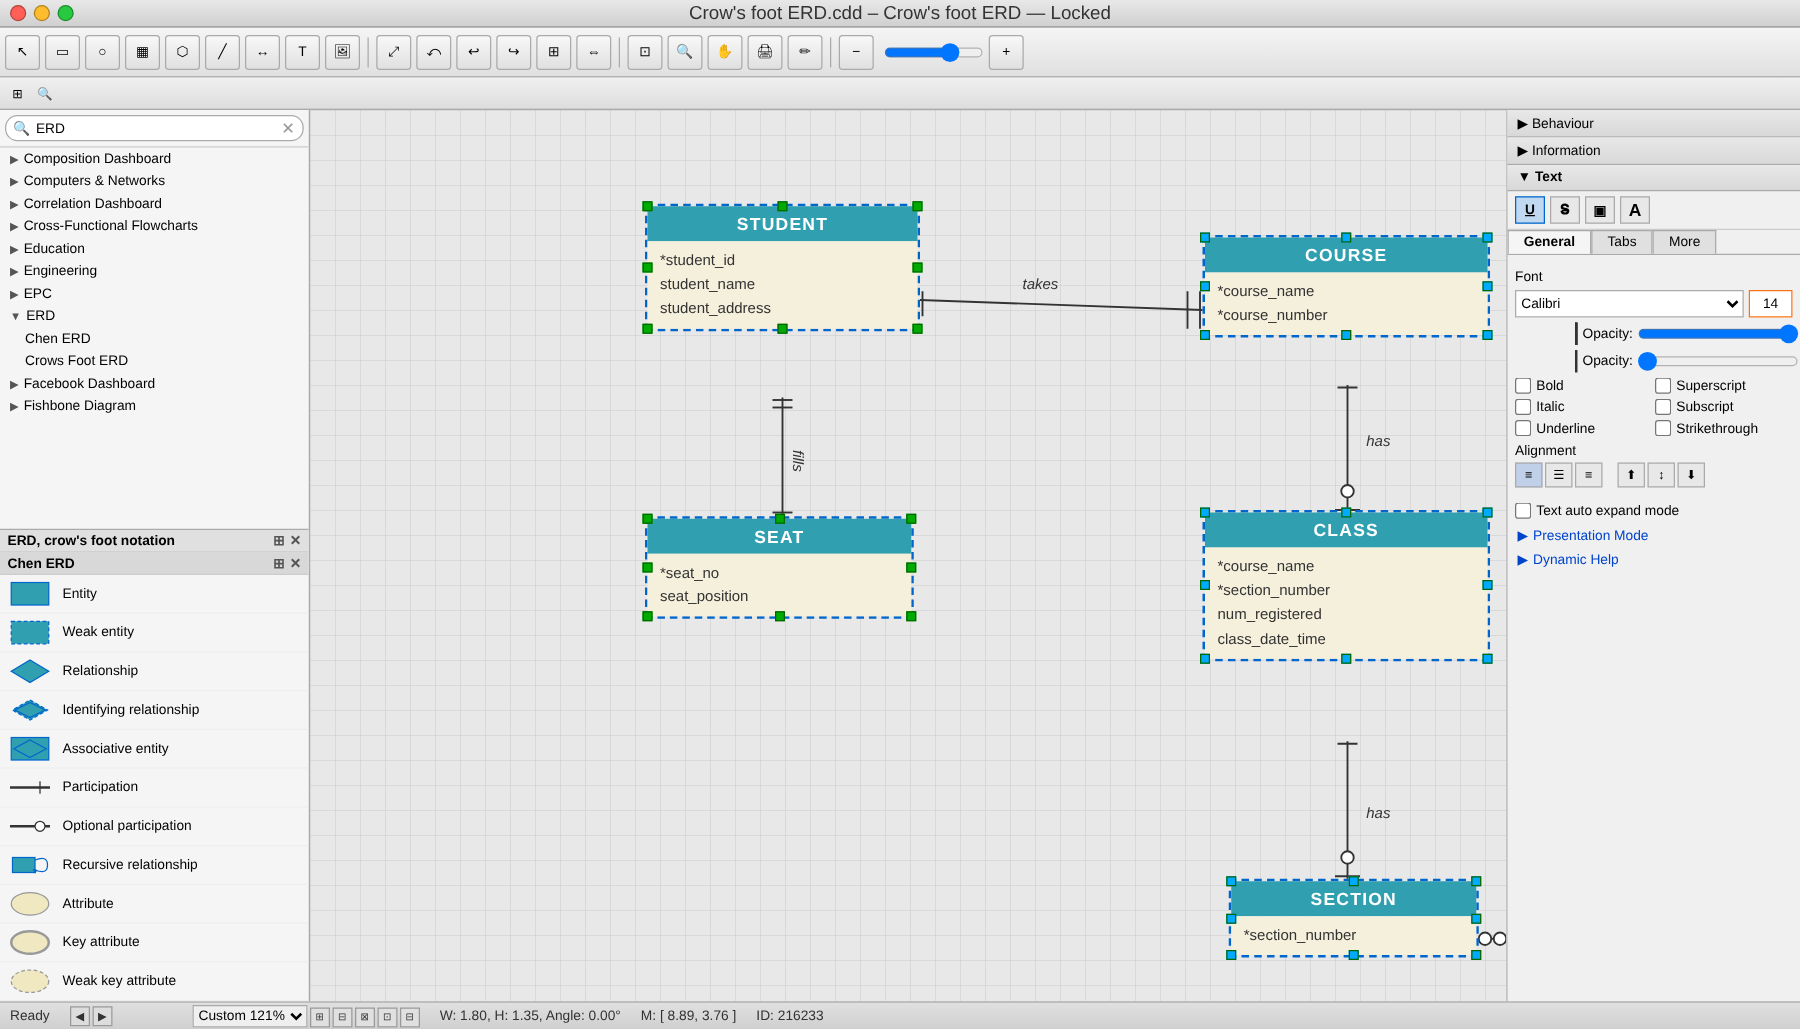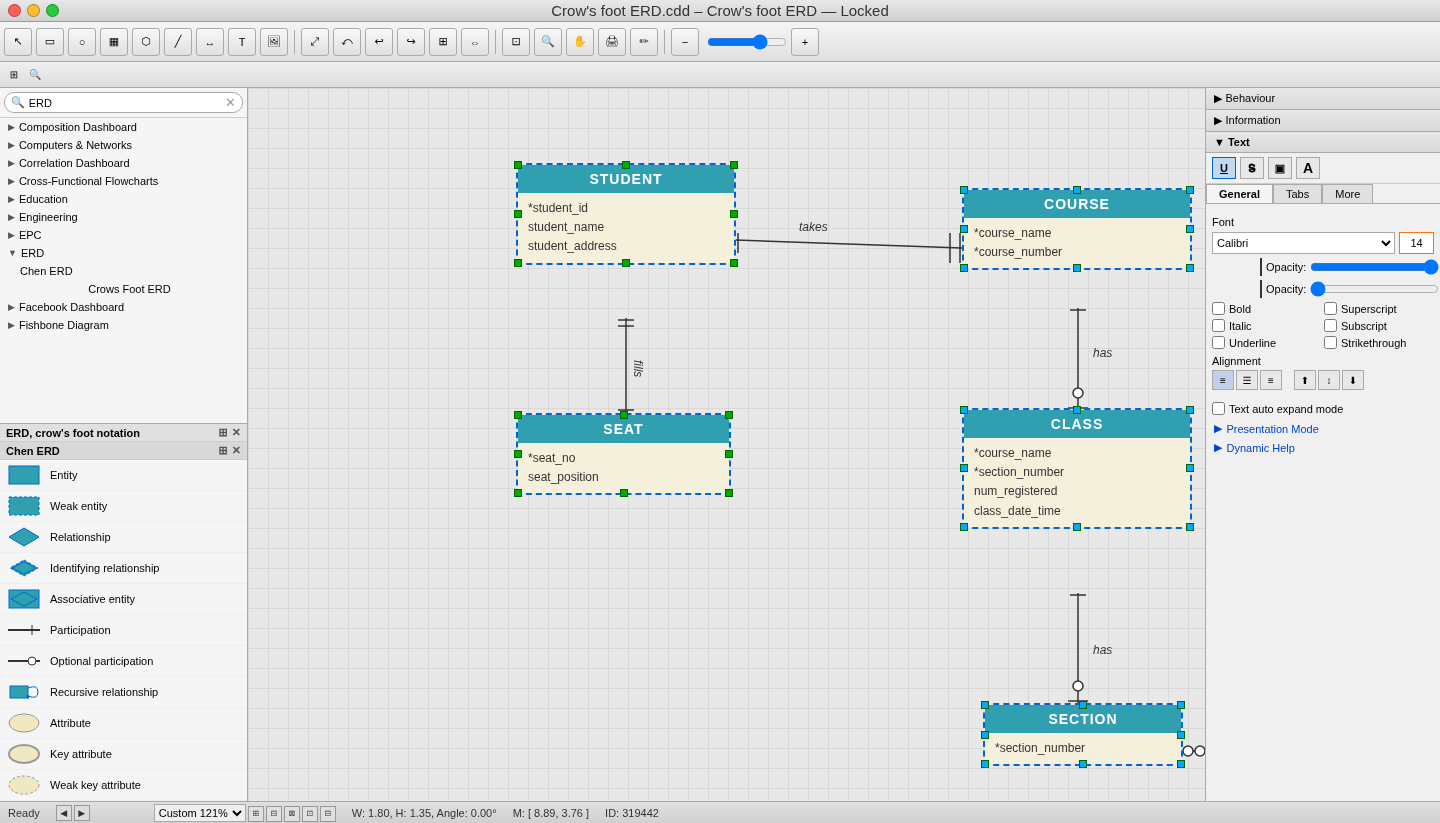--- a/index.html
+++ b/index.html
@@ -404,21 +404,21 @@
         <span class="arrow">▶</span>
         <span>EPC</span>
       </div>
       <div class="sidebar-item">
         <span class="arrow">▼</span>
         <span>ERD</span>
       </div>
       <div class="sidebar-item" style="padding-left:20px;">
         <span>Chen ERD</span>
       </div>
-      <div class="sidebar-item" style="padding-left:20px;justify-content:center;">
+      <div class="sidebar-item" style="padding-left:20px;">
         <span>Crows Foot ERD</span>
       </div>
       <div class="sidebar-item">
         <span class="arrow">▶</span>
         <span>Facebook Dashboard</span>
       </div>
       <div class="sidebar-item">
         <span class="arrow">▶</span>
         <span>Fishbone Diagram</span>
       </div>
@@ -570,21 +570,21 @@
 
       <line x1="935" y1="663" x2="1190" y2="663" stroke="#333" stroke-width="1.5"></line>
 
       <circle cx="940" cy="663" r="5" fill="white" stroke="#333" stroke-width="1.5"></circle>
       <circle cx="952" cy="663" r="5" fill="white" stroke="#333" stroke-width="1.5"></circle>
 
       <line x1="1188" y1="655" x2="1188" y2="671" stroke="#333" stroke-width="1.5"></line>
       <line x1="1178" y1="655" x2="1178" y2="671" stroke="#333" stroke-width="1.5"></line>
     </svg>
 
-    <div class="connector-label" style="left:551px;top:132px;">takes</div>
+    <div class="connector-label" style="left:570px;top:132px;">takes</div>
     <div class="connector-label" style="left:390px;top:265px;transform:rotate(90deg);transform-origin:left center;">fills</div>
     <div class="connector-label" style="left:845px;top:258px;">has</div>
     <div class="connector-label" style="left:845px;top:555px;">has</div>
 
     <div class="erd-entity" style="left:268px;top:75px;width:220px;">
       <div class="erd-entity-header">STUDENT</div>
       <div class="erd-entity-body">
         <div>*student_id</div>
         <div>student_name</div>
         <div>student_address</div>
@@ -791,14 +791,14 @@
       <option>Custom 121%</option>
     </select>
     <div class="page-ctrl">⊞</div>
     <div class="page-ctrl">⊟</div>
     <div class="page-ctrl">⊠</div>
     <div class="page-ctrl">⊡</div>
     <div class="page-ctrl">⊟</div>
   </div>
   <span>W: 1.80, H: 1.35, Angle: 0.00°</span>
   <span>M: [ 8.89, 3.76 ]</span>
-  <span>ID: 319442</span>
+  <span>ID: 216233</span>
 </div>
 
 </body></html>

